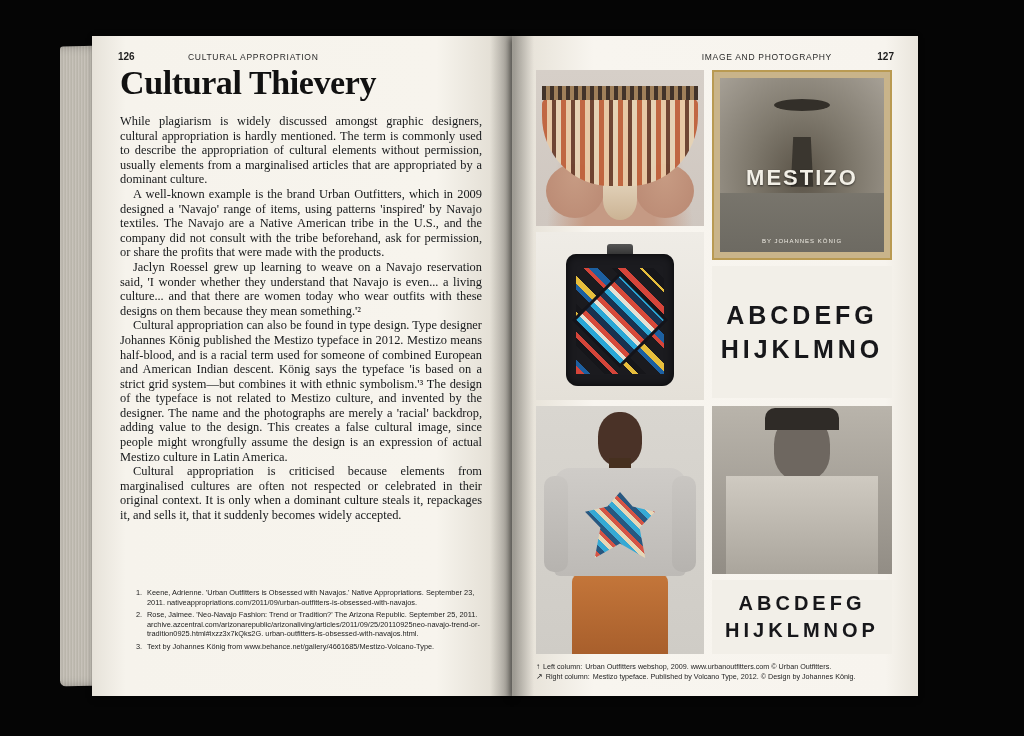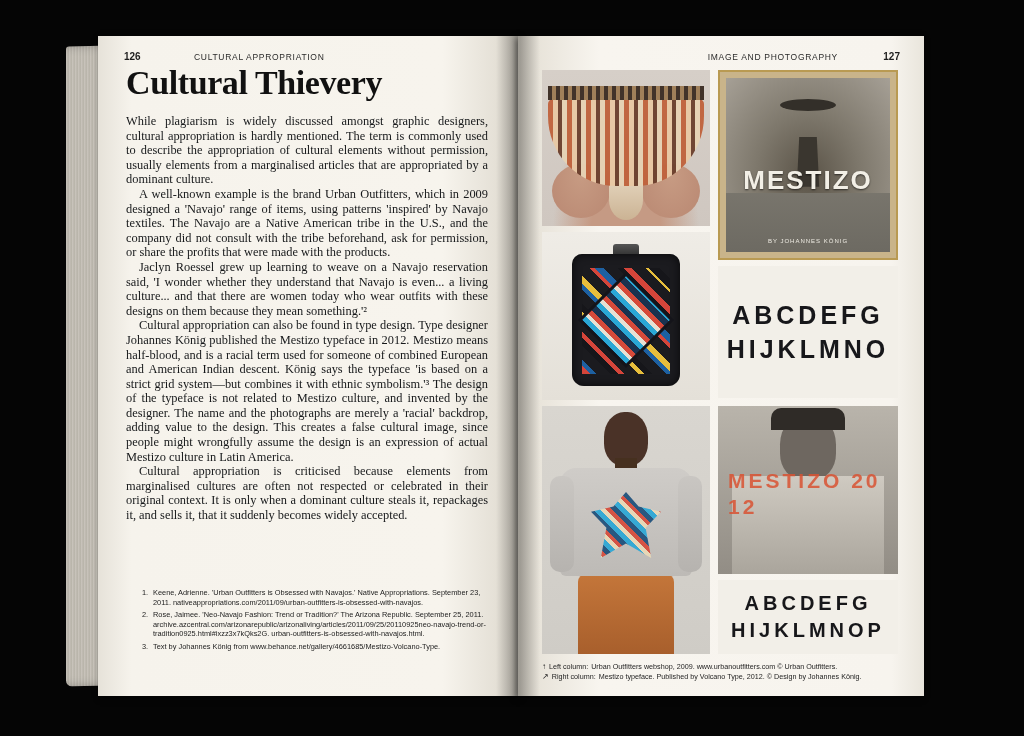--- a/index.html
+++ b/index.html
@@ -16,21 +16,21 @@
   .stage {
     position: relative;
     width: 1024px;
     height: 736px;
     background: #050505;
   }
 
   
   .book {
     position: absolute;
-    left: 66px;
+    left: 60px;
     top: 36px;
     width: 749px;
     height: 664px;
   }
   .edge-left {
     position: absolute;
     left: 0px;
     top: 10px;
     width: 44px;
     height: 640px;
@@ -304,21 +304,21 @@
   }
   .poster-hat {
     position: absolute; left: 50%; transform: translateX(-50%);
     top: 18%; width: 56px; height: 12px; background: #332f29; border-radius: 50%;
   }
   .poster-word {
     position: absolute; left: 0; right: 0; top: 50%;
     text-align: center;
     font-family: "Liberation Sans", sans-serif;
     font-weight: bold;
-    font-size: 26px;
+    font-size: 22px;
     letter-spacing: 2px;
     color: #f2efe6;
     text-shadow: 0 1px 2px rgba(0,0,0,0.6);
   }
   .poster-sub {
     position: absolute; left: 0; right: 0; bottom: 8px;
     text-align: center;
     font-family: "Liberation Sans", sans-serif;
     font-size: 6px;
     letter-spacing: 1px;
@@ -475,21 +475,20 @@
 
       <div class="img ph-type">
         <div class="type-row">ABCDEFG</div>
         <div class="type-row">HIJKLMNO</div>
       </div>
 
       <div class="img ph-portrait">
         <div class="p-head"></div>
         <div class="p-hat"></div>
         <div class="p-body"></div>
-        <div class="p-overlay">MESTIZO 2012</div>
       </div>
 
       <div class="img ph-glyphs">
         <div class="glyph-row">ABCDEFG</div>
         <div class="glyph-row">HIJKLMNOP</div>
       </div>
 
       <div class="cap cap-block">
         <div class="cap-line">
           <span class="arrow">↑</span>

